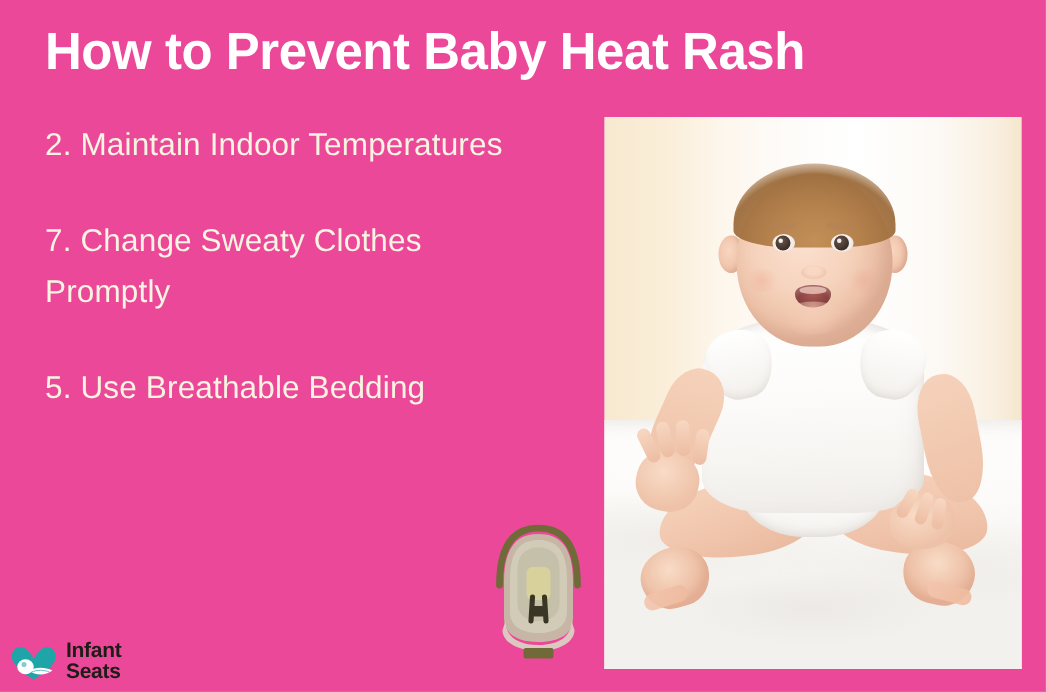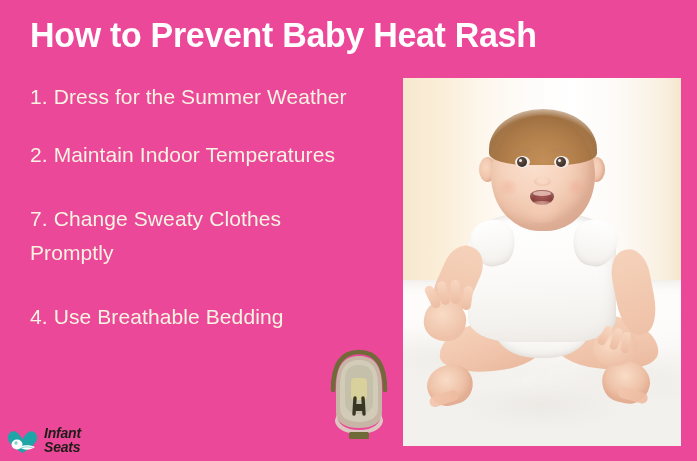--- a/index.html
+++ b/index.html
@@ -242,40 +242,39 @@
 
   
   #car-seat-sticker {
     position:absolute; left:326px; top:344px;
     width:66px; height:96px; z-index:6;
   }
 
   
   #logo {
     position:absolute; left:6px; bottom:6px;
-    display:flex; align-items:center; gap:5px; z-index:7;font-style:italic;
+    display:flex; align-items:center; gap:5px; z-index:7;
   }
   #logo-mark { width:33px; height:27px; flex:0 0 auto; display:block; }
   #logo-text {
     display:flex; flex-direction:column; line-height:0.99;
     font-weight:700; color:#1d1d18; font-size:14px; letter-spacing:-0.2px;
   }
 </style>
 </head>
 <body>
 
 <div id="infographic">
 
   <h1 id="title">How to Prevent Baby Heat Rash</h1>
 
   <ul id="tips-list">
-    <li>1. Dress for the Summer Weather</li>
     <li>2. Maintain Indoor Temperatures</li>
     <li class="wrapped">7. Change Sweaty Clothes Promptly</li>
-    <li>4. Use Breathable Bedding</li>
+    <li>5. Use Breathable Bedding</li>
   </ul>
 
   <div id="photo-frame">
     <div class="bg-wash"></div>
     <div class="bed"></div>
 
     <div class="baby">
       <div class="leg l"></div>
       <div class="leg r"></div>
       <div class="foot l"></div>

